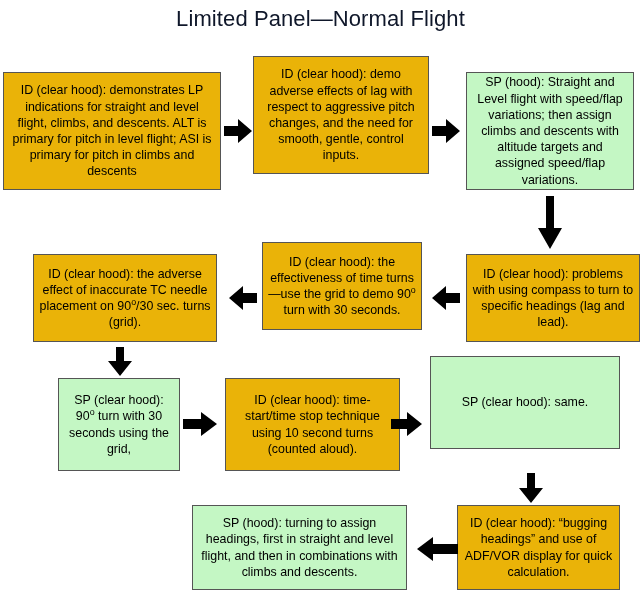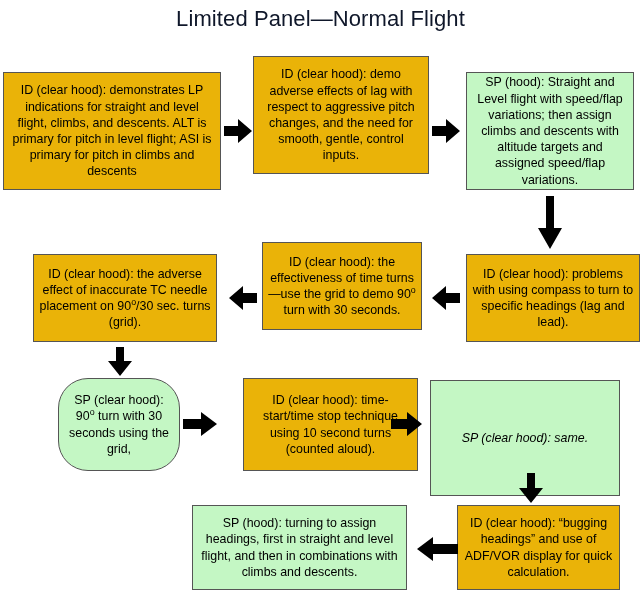--- a/index.html
+++ b/index.html
@@ -85,29 +85,29 @@
   </div>
 
   <div class="node blue" style="left:262px; top:242px; width:160px; height:88px;">
     <span class="txt">ID (clear hood): the effectiveness of time turns—use the grid to demo 90<sup class="deg">o</sup> turn with 30 seconds.</span>
   </div>
 
   <div class="node blue" style="left:33px; top:254px; width:184px; height:88px;">
     <span class="txt">ID (clear hood): the adverse effect of inaccurate TC needle placement on 90<sup class="deg">o</sup>/30 sec. turns (grid).</span>
   </div>
 
-  <div class="node green" style="left:58px; top:378px; width:122px; height:93px;border-radius:30px;">
+  <div class="node green" style="left:58px; top:378px; width:122px; height:93px;">
     <span class="txt">SP (clear hood): 90<sup class="deg">o</sup> turn with 30 seconds using the grid,</span>
   </div>
 
-  <div class="node blue" style="left:243px; top:378px; width:175px; height:93px;">
+  <div class="node blue" style="left:225px; top:378px; width:175px; height:93px;">
     <span class="txt">ID (clear hood): time-start/time stop technique using 10 second turns (counted aloud).</span>
   </div>
 
-  <div class="node green" style="left:430px; top:380px; width:190px; height:116px;font-style:italic;">
+  <div class="node green" style="left:430px; top:356px; width:190px; height:93px;">
     <span class="txt">SP (clear hood): same.</span>
   </div>
 
   <div class="node green" style="left:192px; top:505px; width:215px; height:85px;">
     <span class="txt">SP (hood): turning to assign headings, first in straight and level flight, and then in combinations with climbs and descents.</span>
   </div>
 
   <div class="node blue" style="left:457px; top:505px; width:163px; height:85px;">
     <span class="txt">ID (clear hood): “bugging headings” and use of ADF/VOR display for quick calculation.</span>
   </div>

